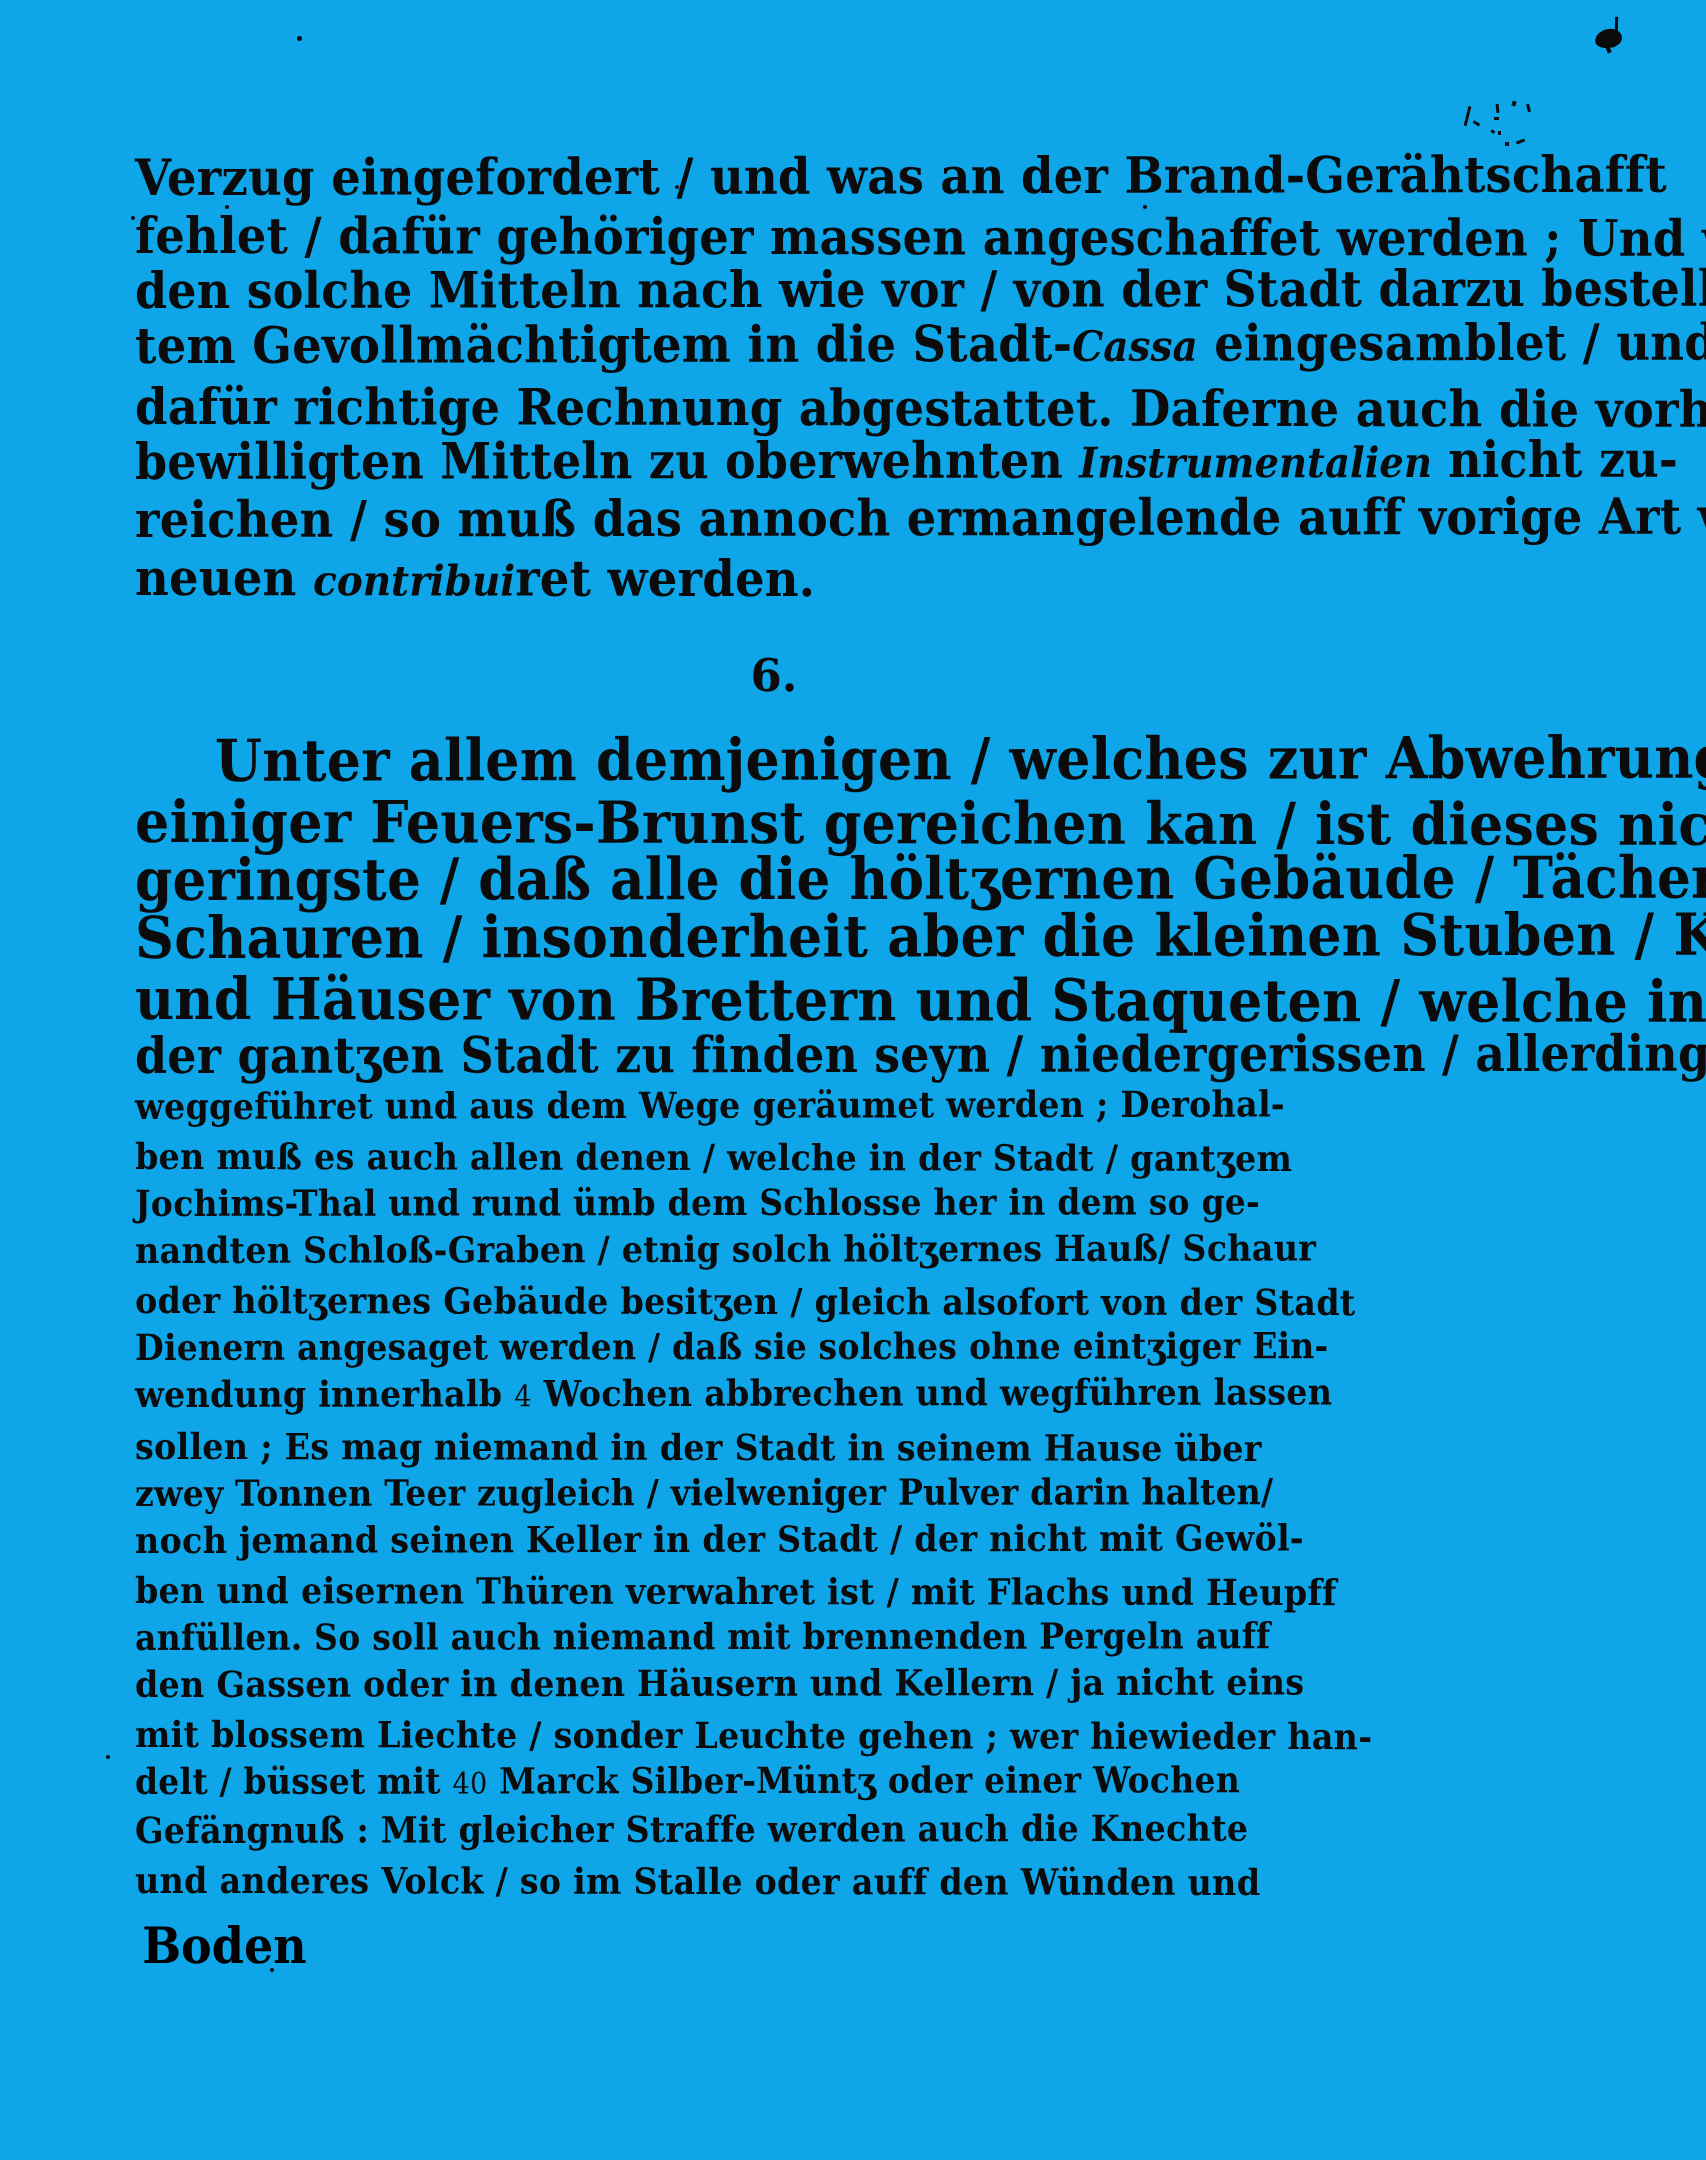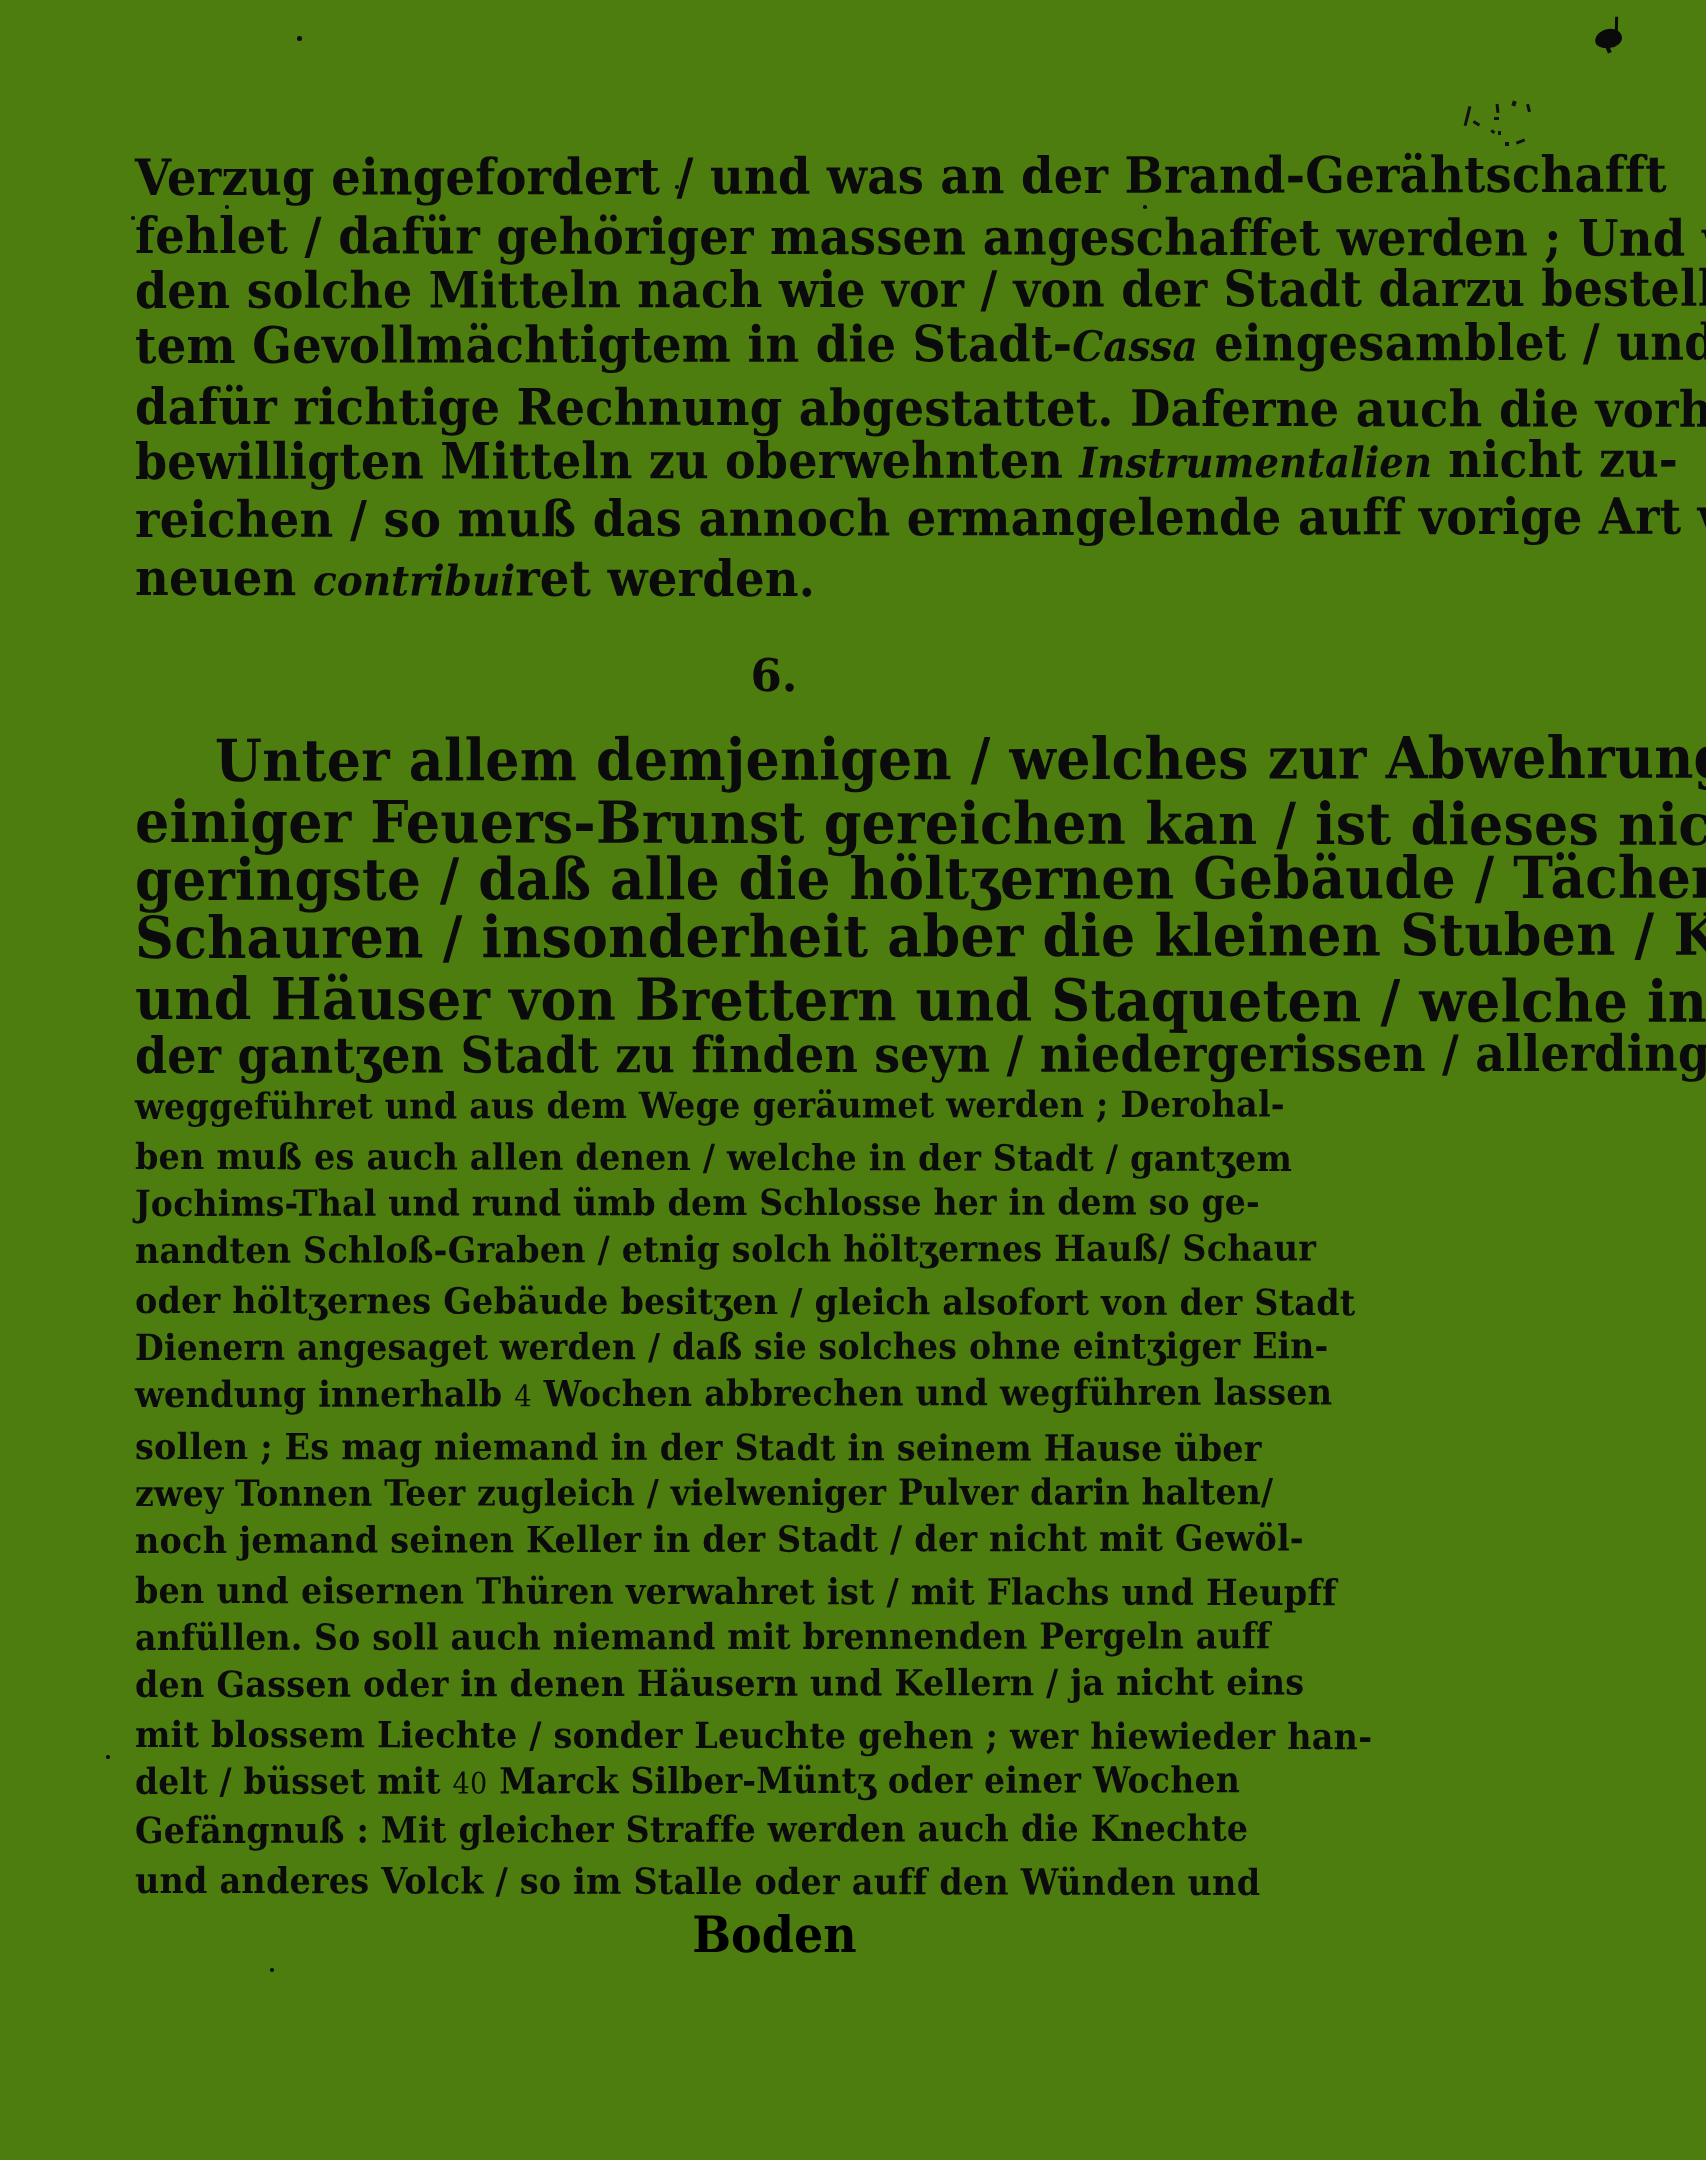--- a/index.html
+++ b/index.html
@@ -13,21 +13,21 @@
     height: 2160px;
     position: relative;
     overflow: hidden;
     font-family: "DejaVu Serif", serif;
   }
 
   
   #page {
     position: absolute;
     inset: 0;
-    background: #4d7c0f;
+    background: #0ea5e9;
   }
 
   
   .speck {
     position: absolute;
     background: #0d0d0d;
     border-radius: 50%;
     pointer-events: none;
   }
   #ink-blot {
@@ -203,19 +203,19 @@
         <div class="line fr sz-body w1"><span>noch jemand seinen Keller in der Stadt / der nicht mit Gewöl-</span></div>
         <div class="line fr sz-body w2"><span>ben und eisernen Thüren verwahret ist / mit Flachs und Heupff</span></div>
         <div class="line fr sz-body w3"><span>anfüllen.   So soll auch niemand mit brennenden Pergeln auff</span></div>
         <div class="line fr sz-body w1"><span>den Gassen oder in denen Häusern und Kellern / ja nicht eins</span></div>
         <div class="line fr sz-body w2"><span>mit blossem Liechte / sonder Leuchte gehen ; wer hiewieder han-</span></div>
         <div class="line fr sz-body w3"><span>delt / büsset mit </span><span class="num">40</span><span> Marck Silber-Müntʒ oder einer Wochen</span></div>
         <div class="line fr sz-body w1"><span>Gefängnuß :  Mit gleicher Straffe werden auch die Knechte</span></div>
         <div class="line fr sz-body w2"><span>und anderes Volck / so im Stalle oder auff den Wünden und</span></div>
       </div>
 
-    <div style="text-align:center; margin-top:3px;">
+    <div style="text-align:left; margin-top:14px;">
       <span class="fr sz-large" style="display:inline-block; transform:scaleX(0.92);">Boden</span>
     </div>
 
   </div>
 </div>
 
 
 </body></html>

